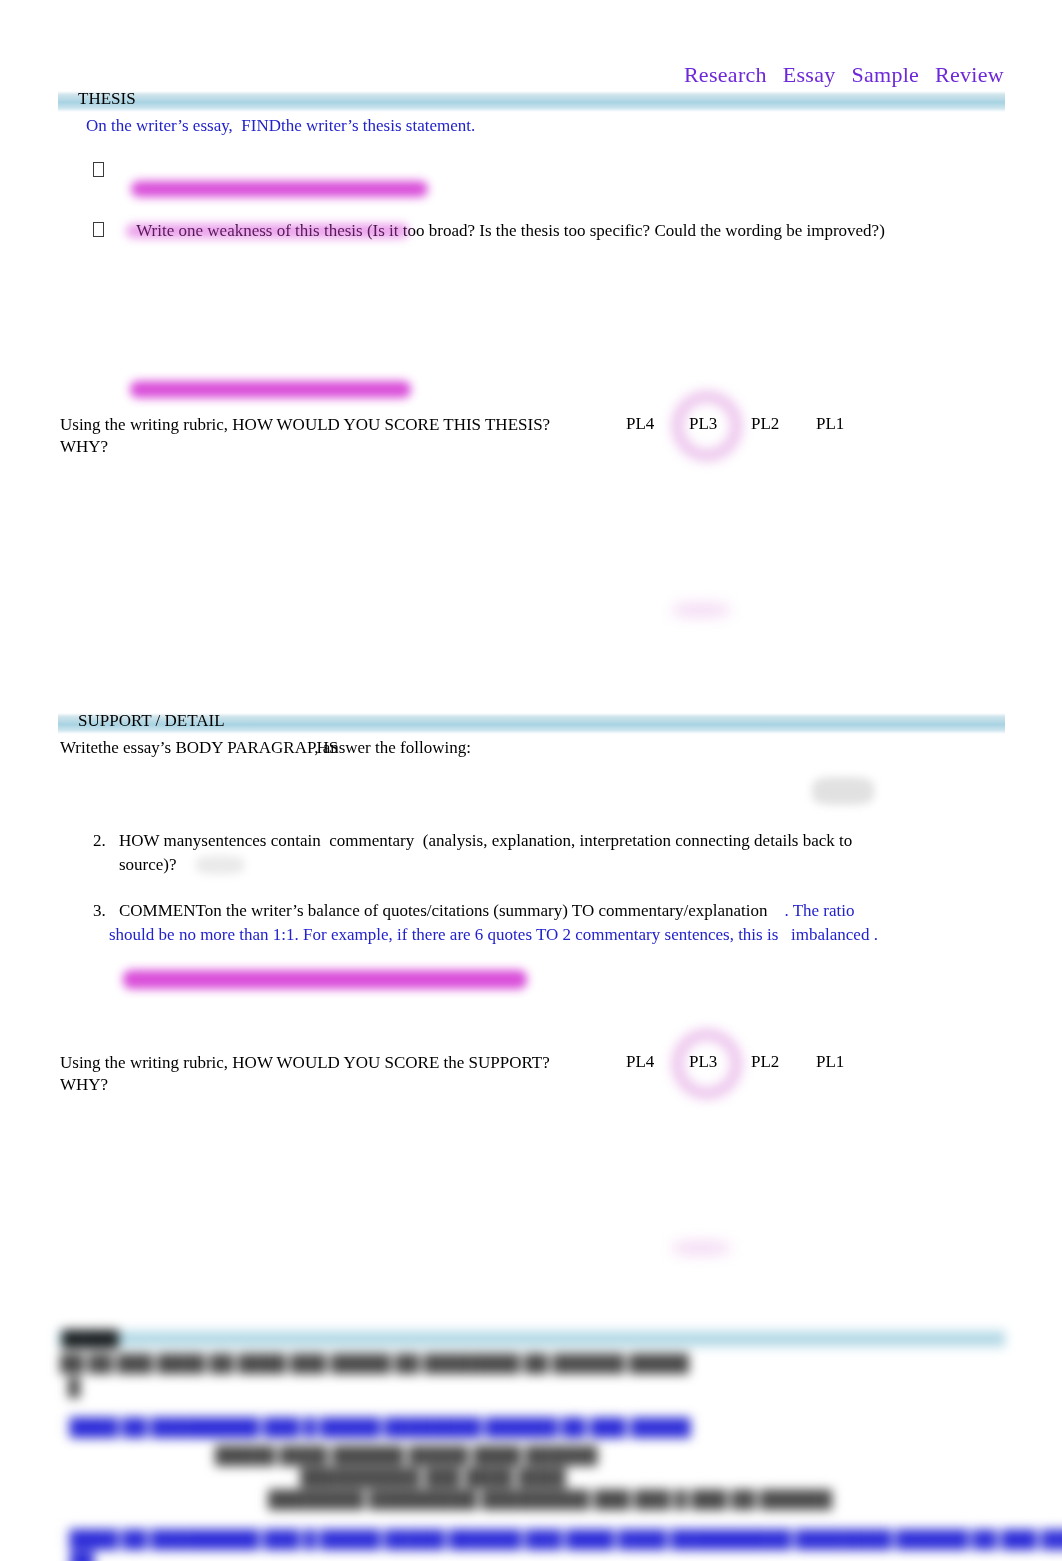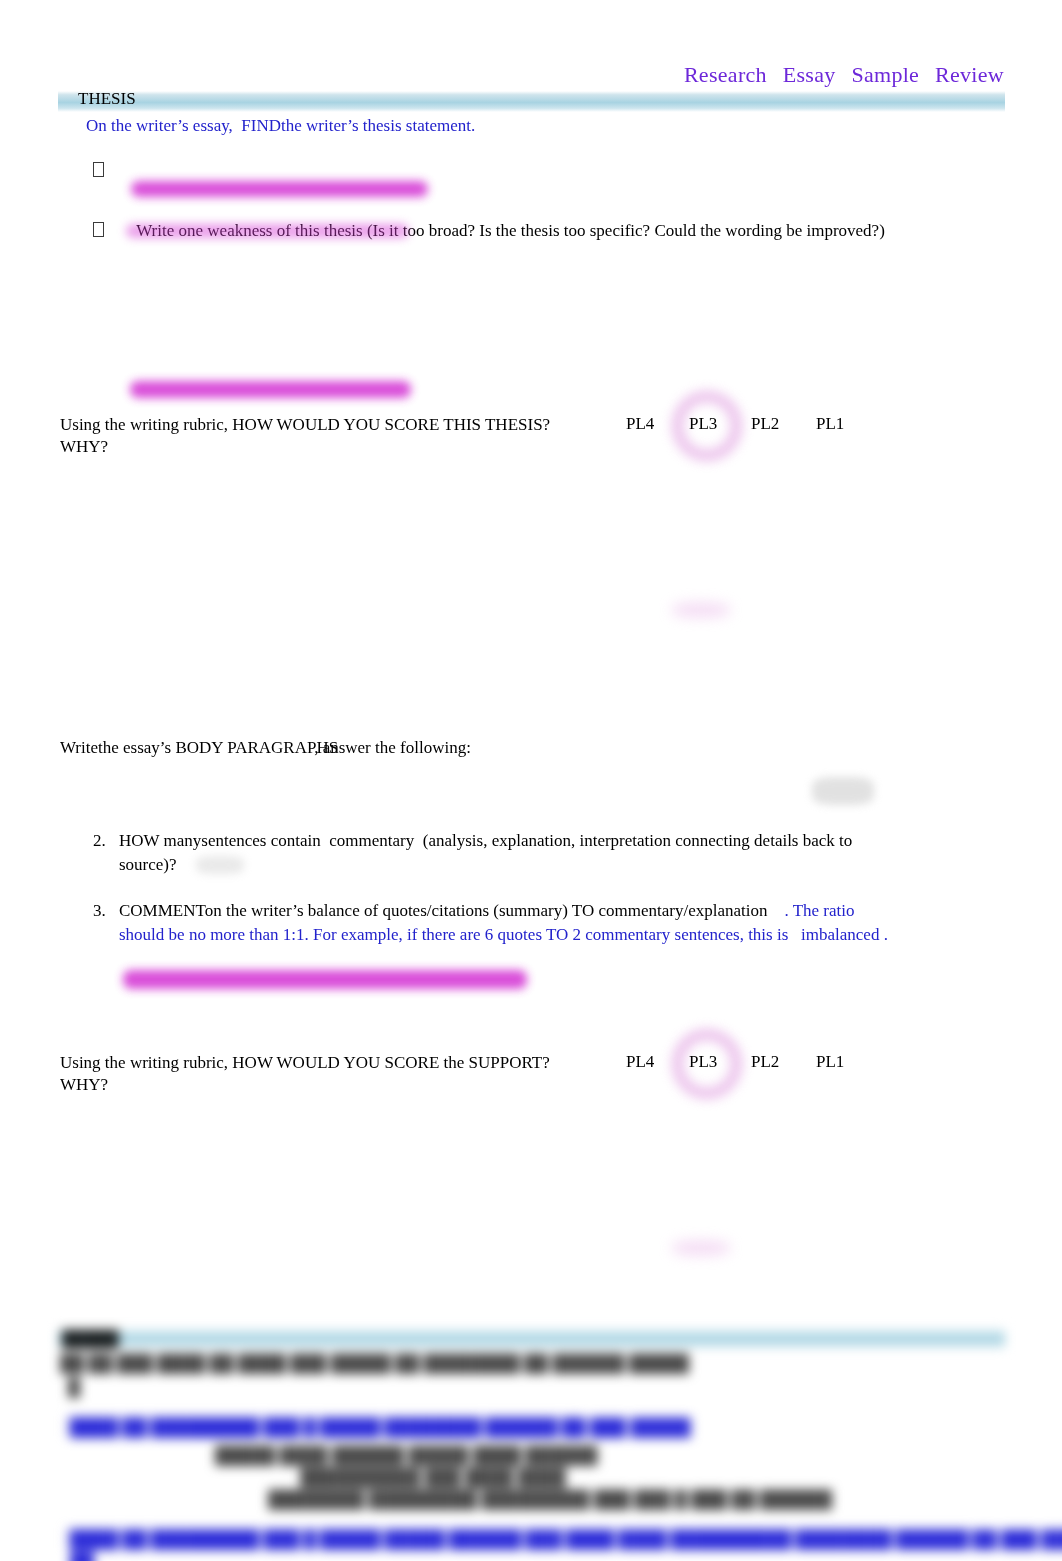--- a/index.html
+++ b/index.html
@@ -208,39 +208,42 @@
   <div class="pl-group">
     <div class="circle-mark" style="left:672px; top:391px; width:48px; height:48px;"></div>
     <div class="pl" style="left:626px; top:414px;">PL4</div>
     <div class="pl" style="left:689px; top:414px;">PL3</div>
     <div class="pl" style="left:751px; top:414px;">PL2</div>
     <div class="pl" style="left:816px; top:414px;">PL1</div>
   </div>
 
   <div class="smudge-pink" style="left:672px; top:603px; width:58px; height:14px;"></div>
 
+  <div class="section-band" style="top:713px;">
+    <div class="band-label">SUPPORT / DETAIL</div>
+  </div>
 
   <div class="line black" style="left:60px; top:737px;">
     <span>Write</span><span>the essay’s BODY PARAGRAPHS</span><span style="margin-left:-24px;">, answer the following:</span>
   </div>
 
   <div class="smudge-gray" style="left:812px; top:777px; width:62px; height:28px;"></div>
 
   <div class="num-row" style="left:93px; top:829px;">
     <span class="num">2.</span><span>HOW many</span><span>sentences contain</span><span>&nbsp;&nbsp;</span><span>commentary</span><span>&nbsp;&nbsp;</span><span>(analysis, explanation, interpretation connecting details back to</span>
   </div>
   <div class="num-row" style="left:119px; top:853px;">
     <span>source)?</span>
   </div>
   <div class="smudge-gray" style="left:196px; top:856px; width:48px; height:18px; opacity:.3;"></div>
 
   <div class="num-row" style="left:93px; top:899px;">
     <span class="num">3.</span><span>COMMENT</span><span>on the</span><span>&nbsp;</span><span>writer’s balance of quotes/citations (summary) TO commentary/explanation</span><span>&nbsp;&nbsp;&nbsp;&nbsp;</span><span class="blue">. The ratio</span>
   </div>
-  <div class="num-row blue" style="left:119px; top:923px;">
+  <div class="num-row blue" style="left:109px; top:923px;">
     <span>should be no more than 1:1. For example, if there are 6 quotes TO 2 commentary sentences, this is</span><span>&nbsp;&nbsp;&nbsp;</span><span>imbalanced</span><span>&nbsp;</span><span>.</span>
   </div>
 
   <div class="redact" style="left:123px; top:970px; width:404px; height:19px;"></div>
 
   <div class="line black" style="left:60px; top:1052px;">Using the writing rubric, HOW WOULD YOU SCORE the SUPPORT?</div>
   <div class="line black" style="left:60px; top:1074px;">WHY?</div>
 
   <div class="pl-group">
     <div class="circle-mark" style="left:672px; top:1029px; width:48px; height:48px;"></div>

